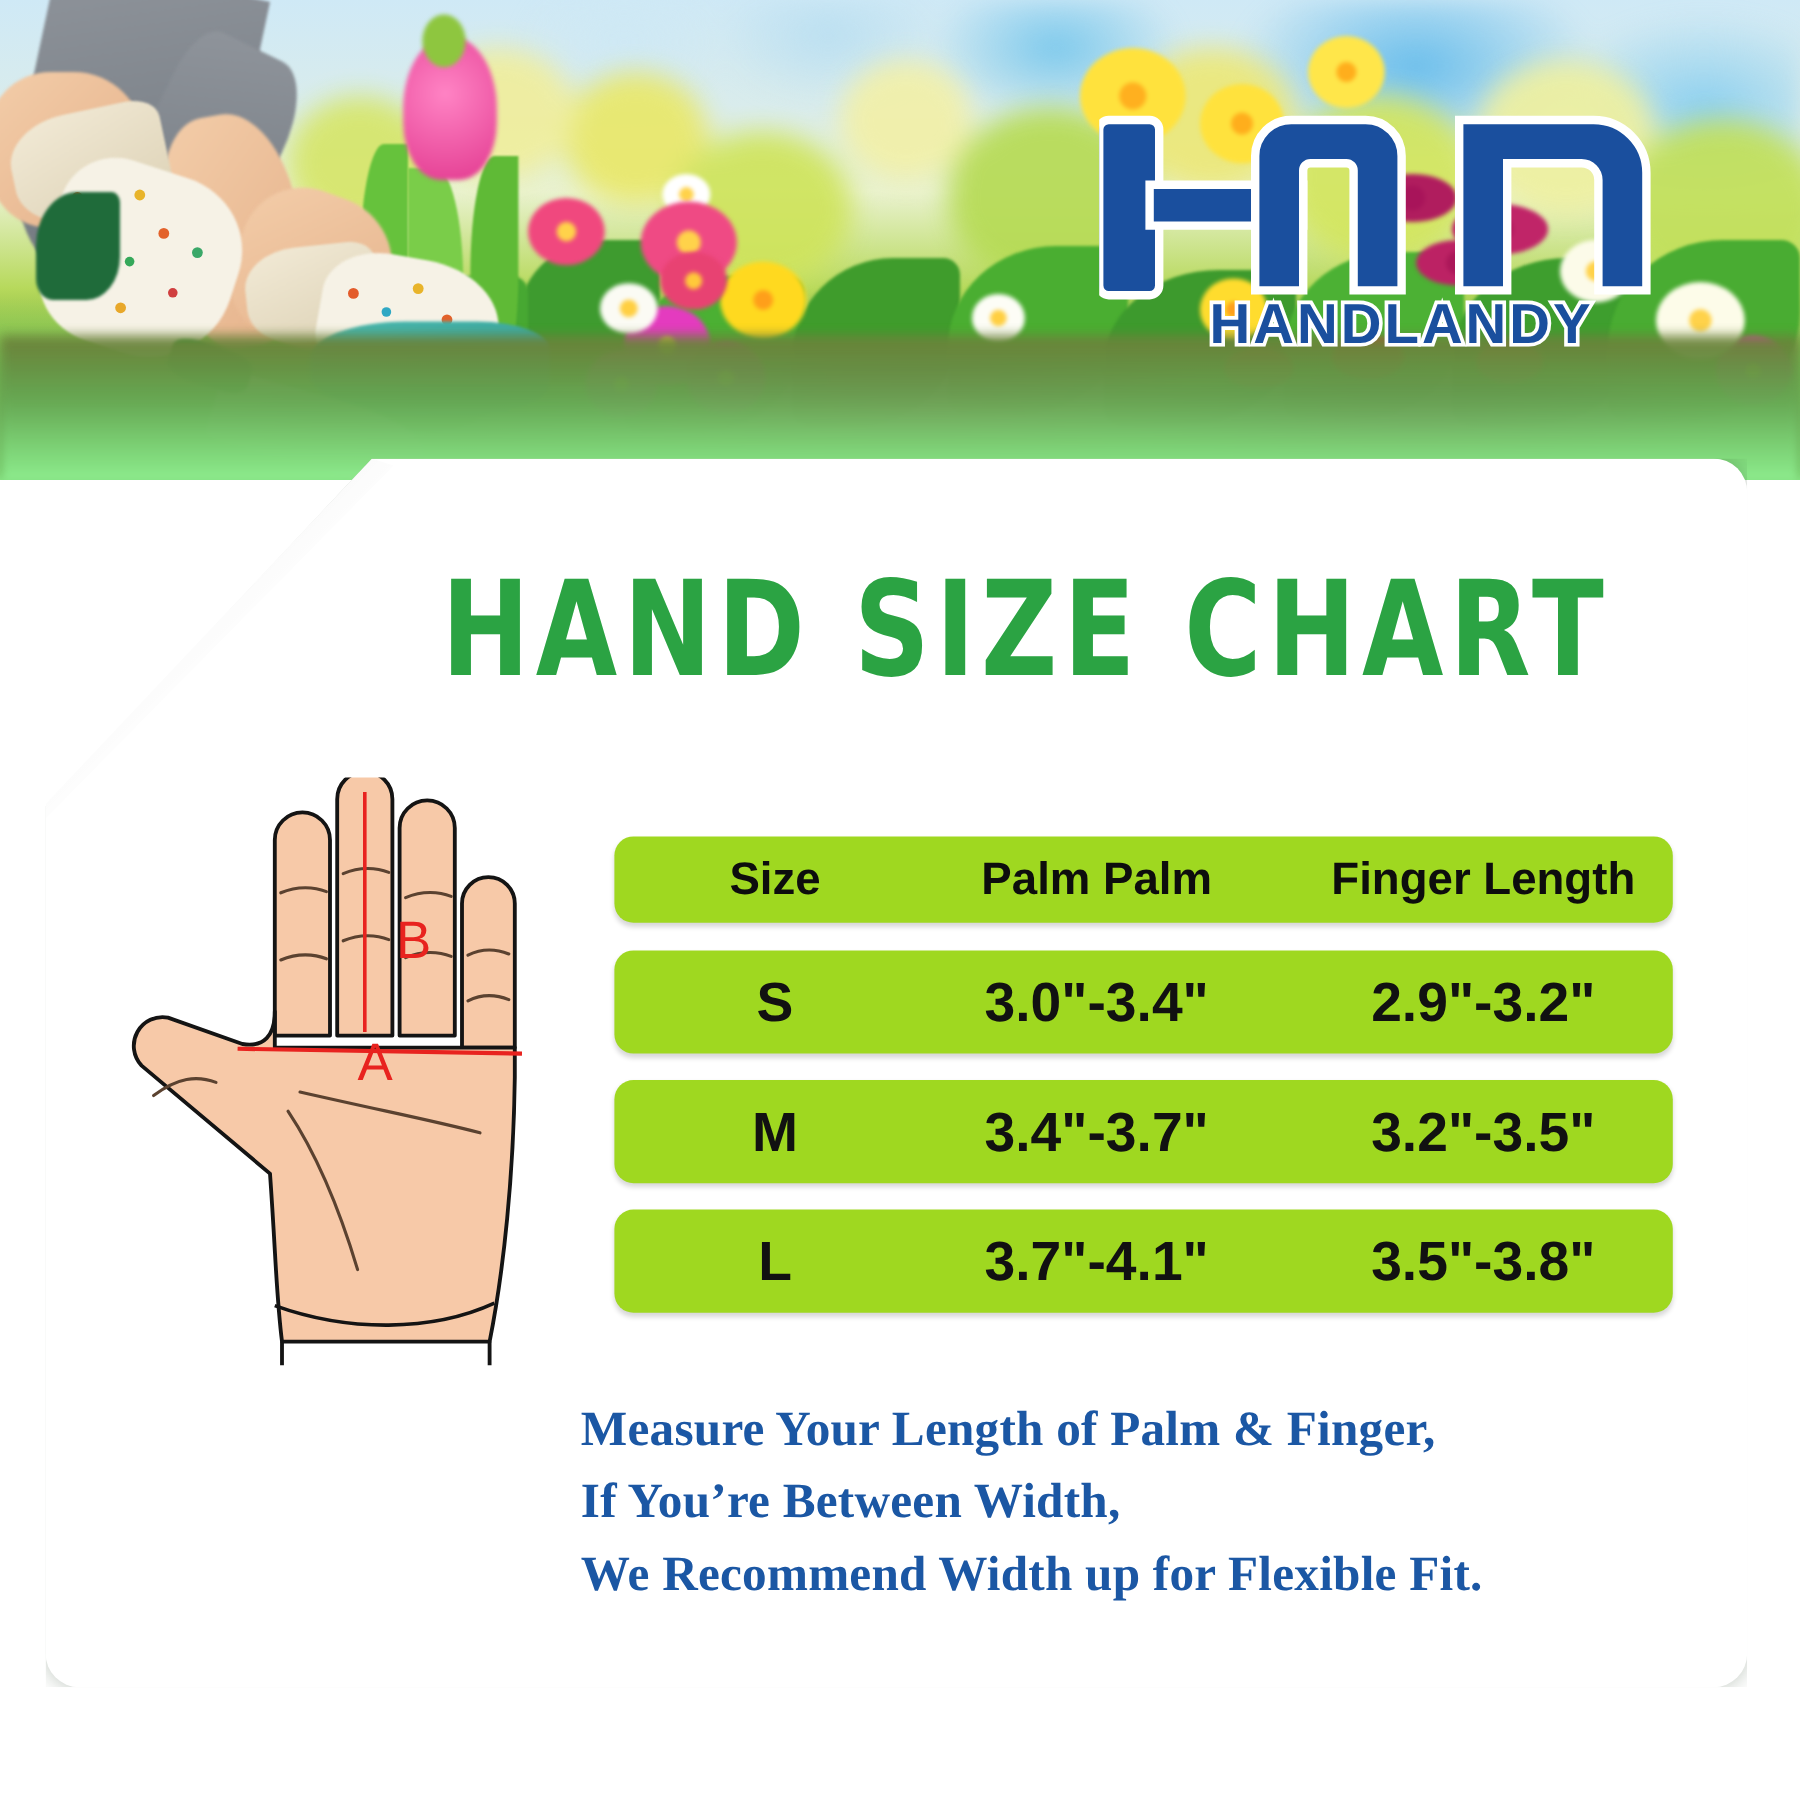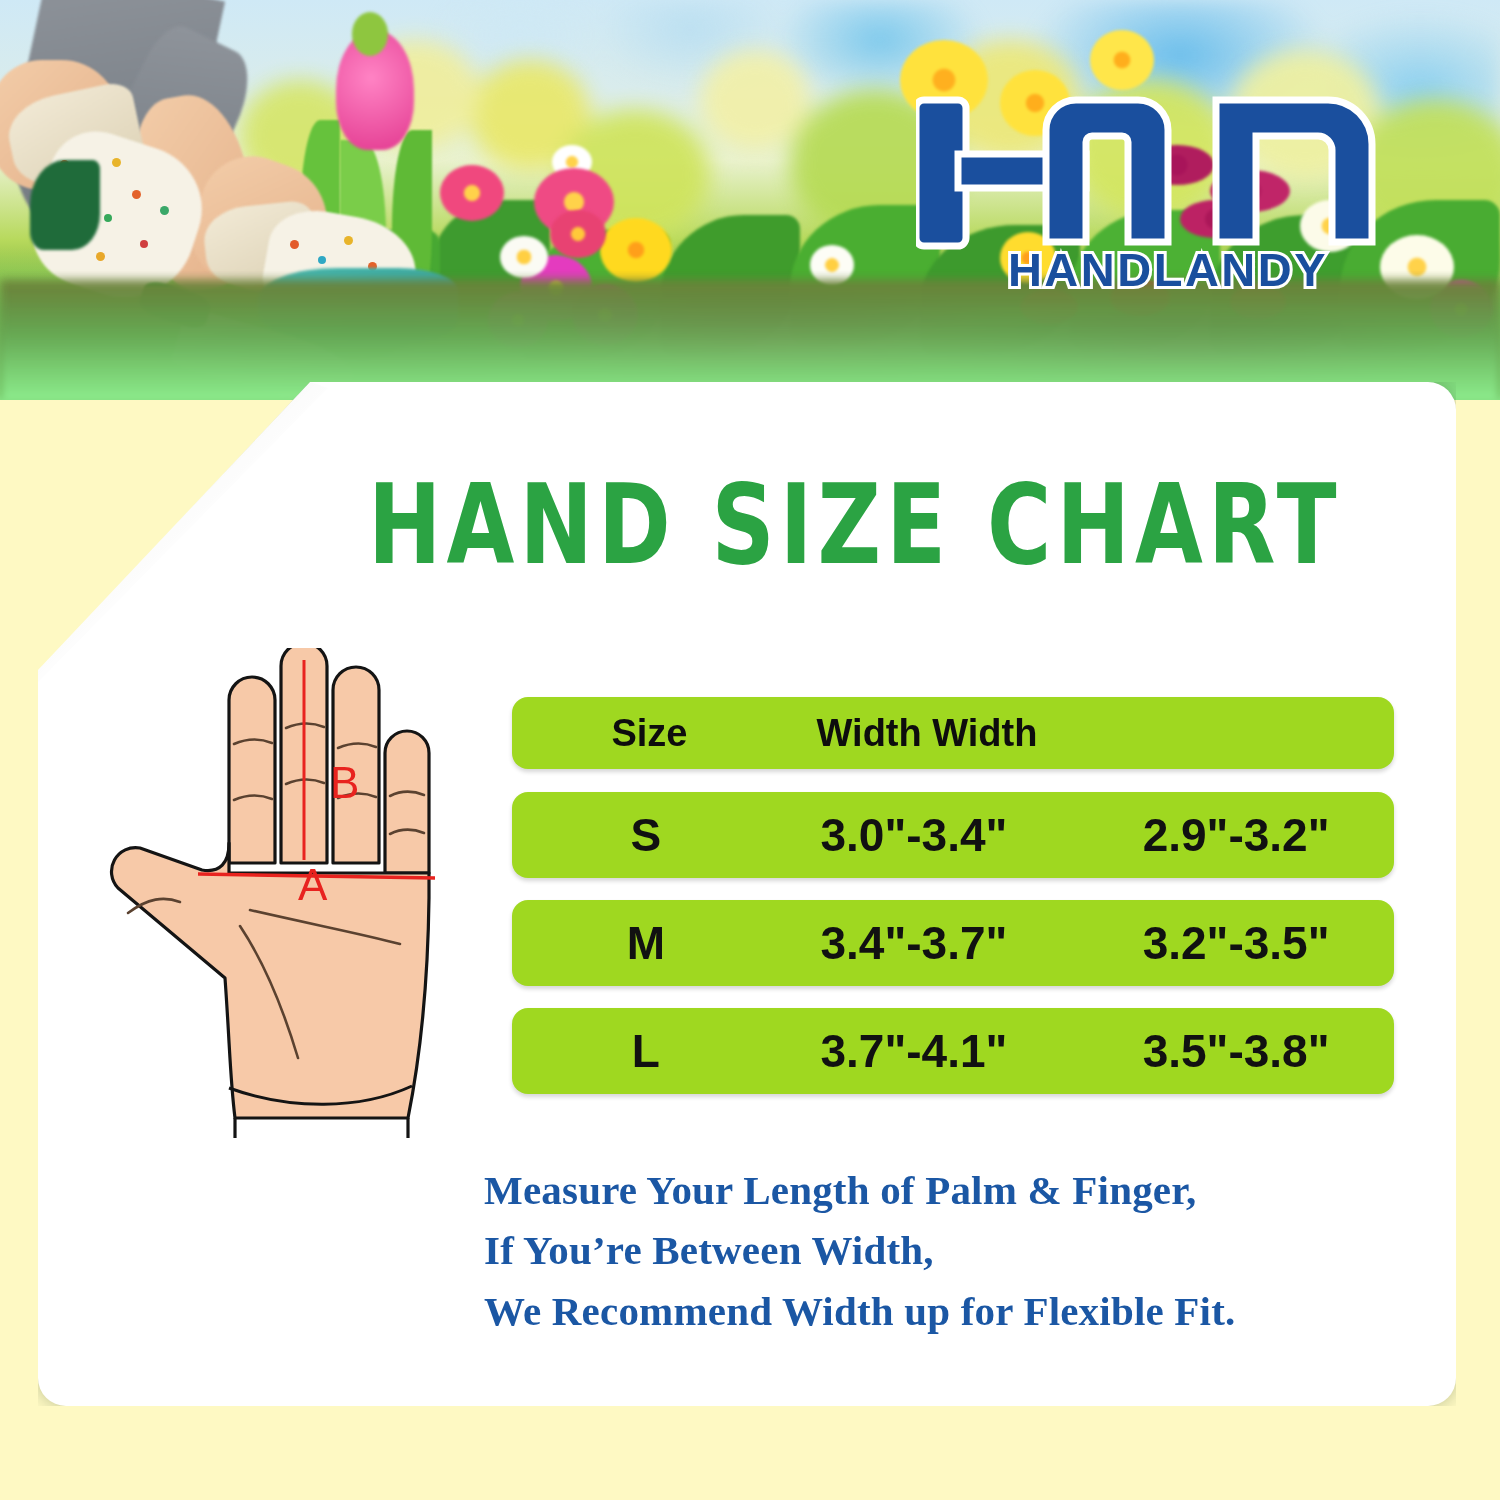--- a/index.html
+++ b/index.html
@@ -2,21 +2,21 @@
 <html><head>
 <meta charset="utf-8">
 <style>
   html,body{margin:0;padding:0;}
   body{
     width:1500px;height:1500px;overflow:hidden;
     font-family:"Liberation Sans", sans-serif;
     background:#8FEE90;
     position:relative;
   }
-  #stage{position:absolute;inset:0;width:1500px;height:1500px;background:#fef9c3;}
+  #stage{position:absolute;inset:0;width:1500px;height:1500px;background:#ffffff;}
 
   
   .photo{
     position:absolute;left:0;top:0;width:1500px;height:400px;
     overflow:hidden;
     background:
       linear-gradient(to bottom, rgba(143,238,144,0) 62%, rgba(143,238,144,.55) 82%, #8FEE90 100%),
       linear-gradient(to bottom,#cfe9f6 0%, #d9ecec 22%, #e9f2cf 40%, #b7d95c 60%, #5fa02e 78%, #3e7a22 100%);
   }
   .photo-layer{position:absolute;inset:0;}
@@ -315,21 +315,24 @@
     </svg>
   </div>
 
   <div class="table">
 
     <div class="pill header">
       <div class="c-size">
         <span class="hdr-txt">Size</span>
       </div>
       <div class="c-palm">
-        <span class="hdr-txt">Width Width</span>
+        <span class="hdr-txt">Palm Palm</span>
+      </div>
+      <div class="c-finger">
+        <span class="hdr-txt">Finger Length</span>
       </div>
     </div>
 
     <div class="pill row">
       <div class="c-size">
         <span class="cell-txt">S</span>
       </div>
       <div class="c-palm">
         <span class="cell-txt">3.0"-3.4"</span>
       </div>

